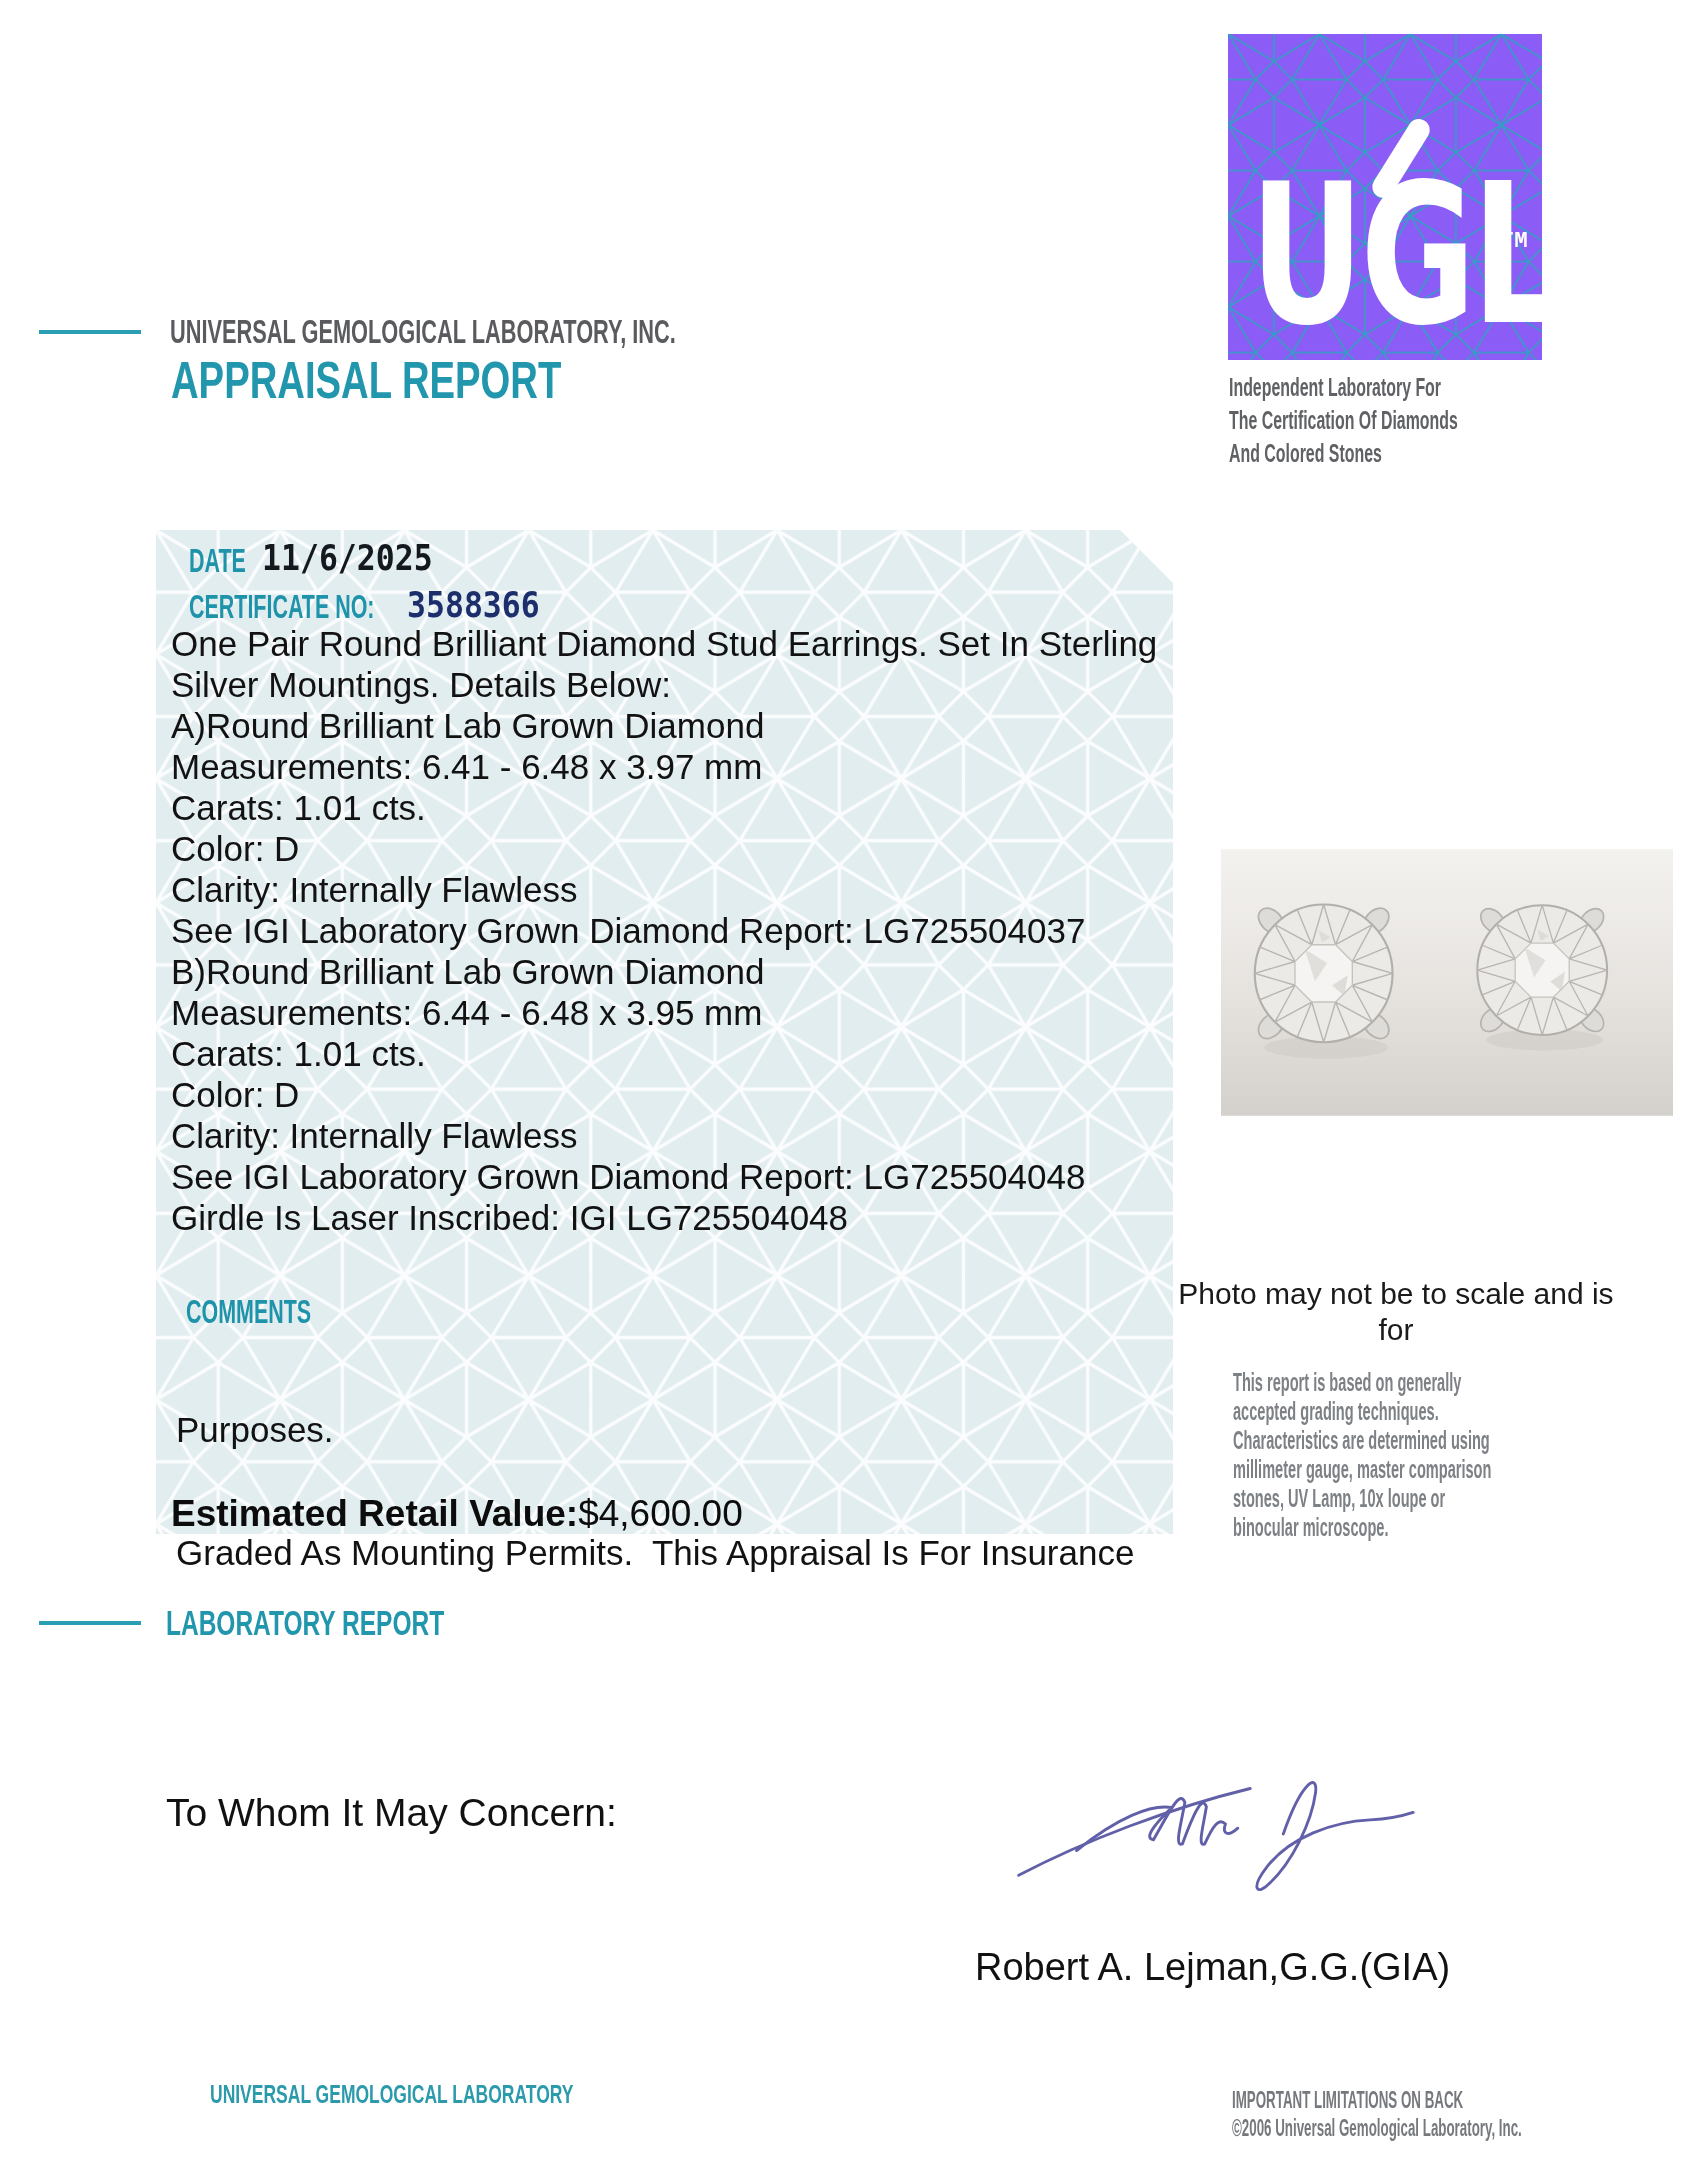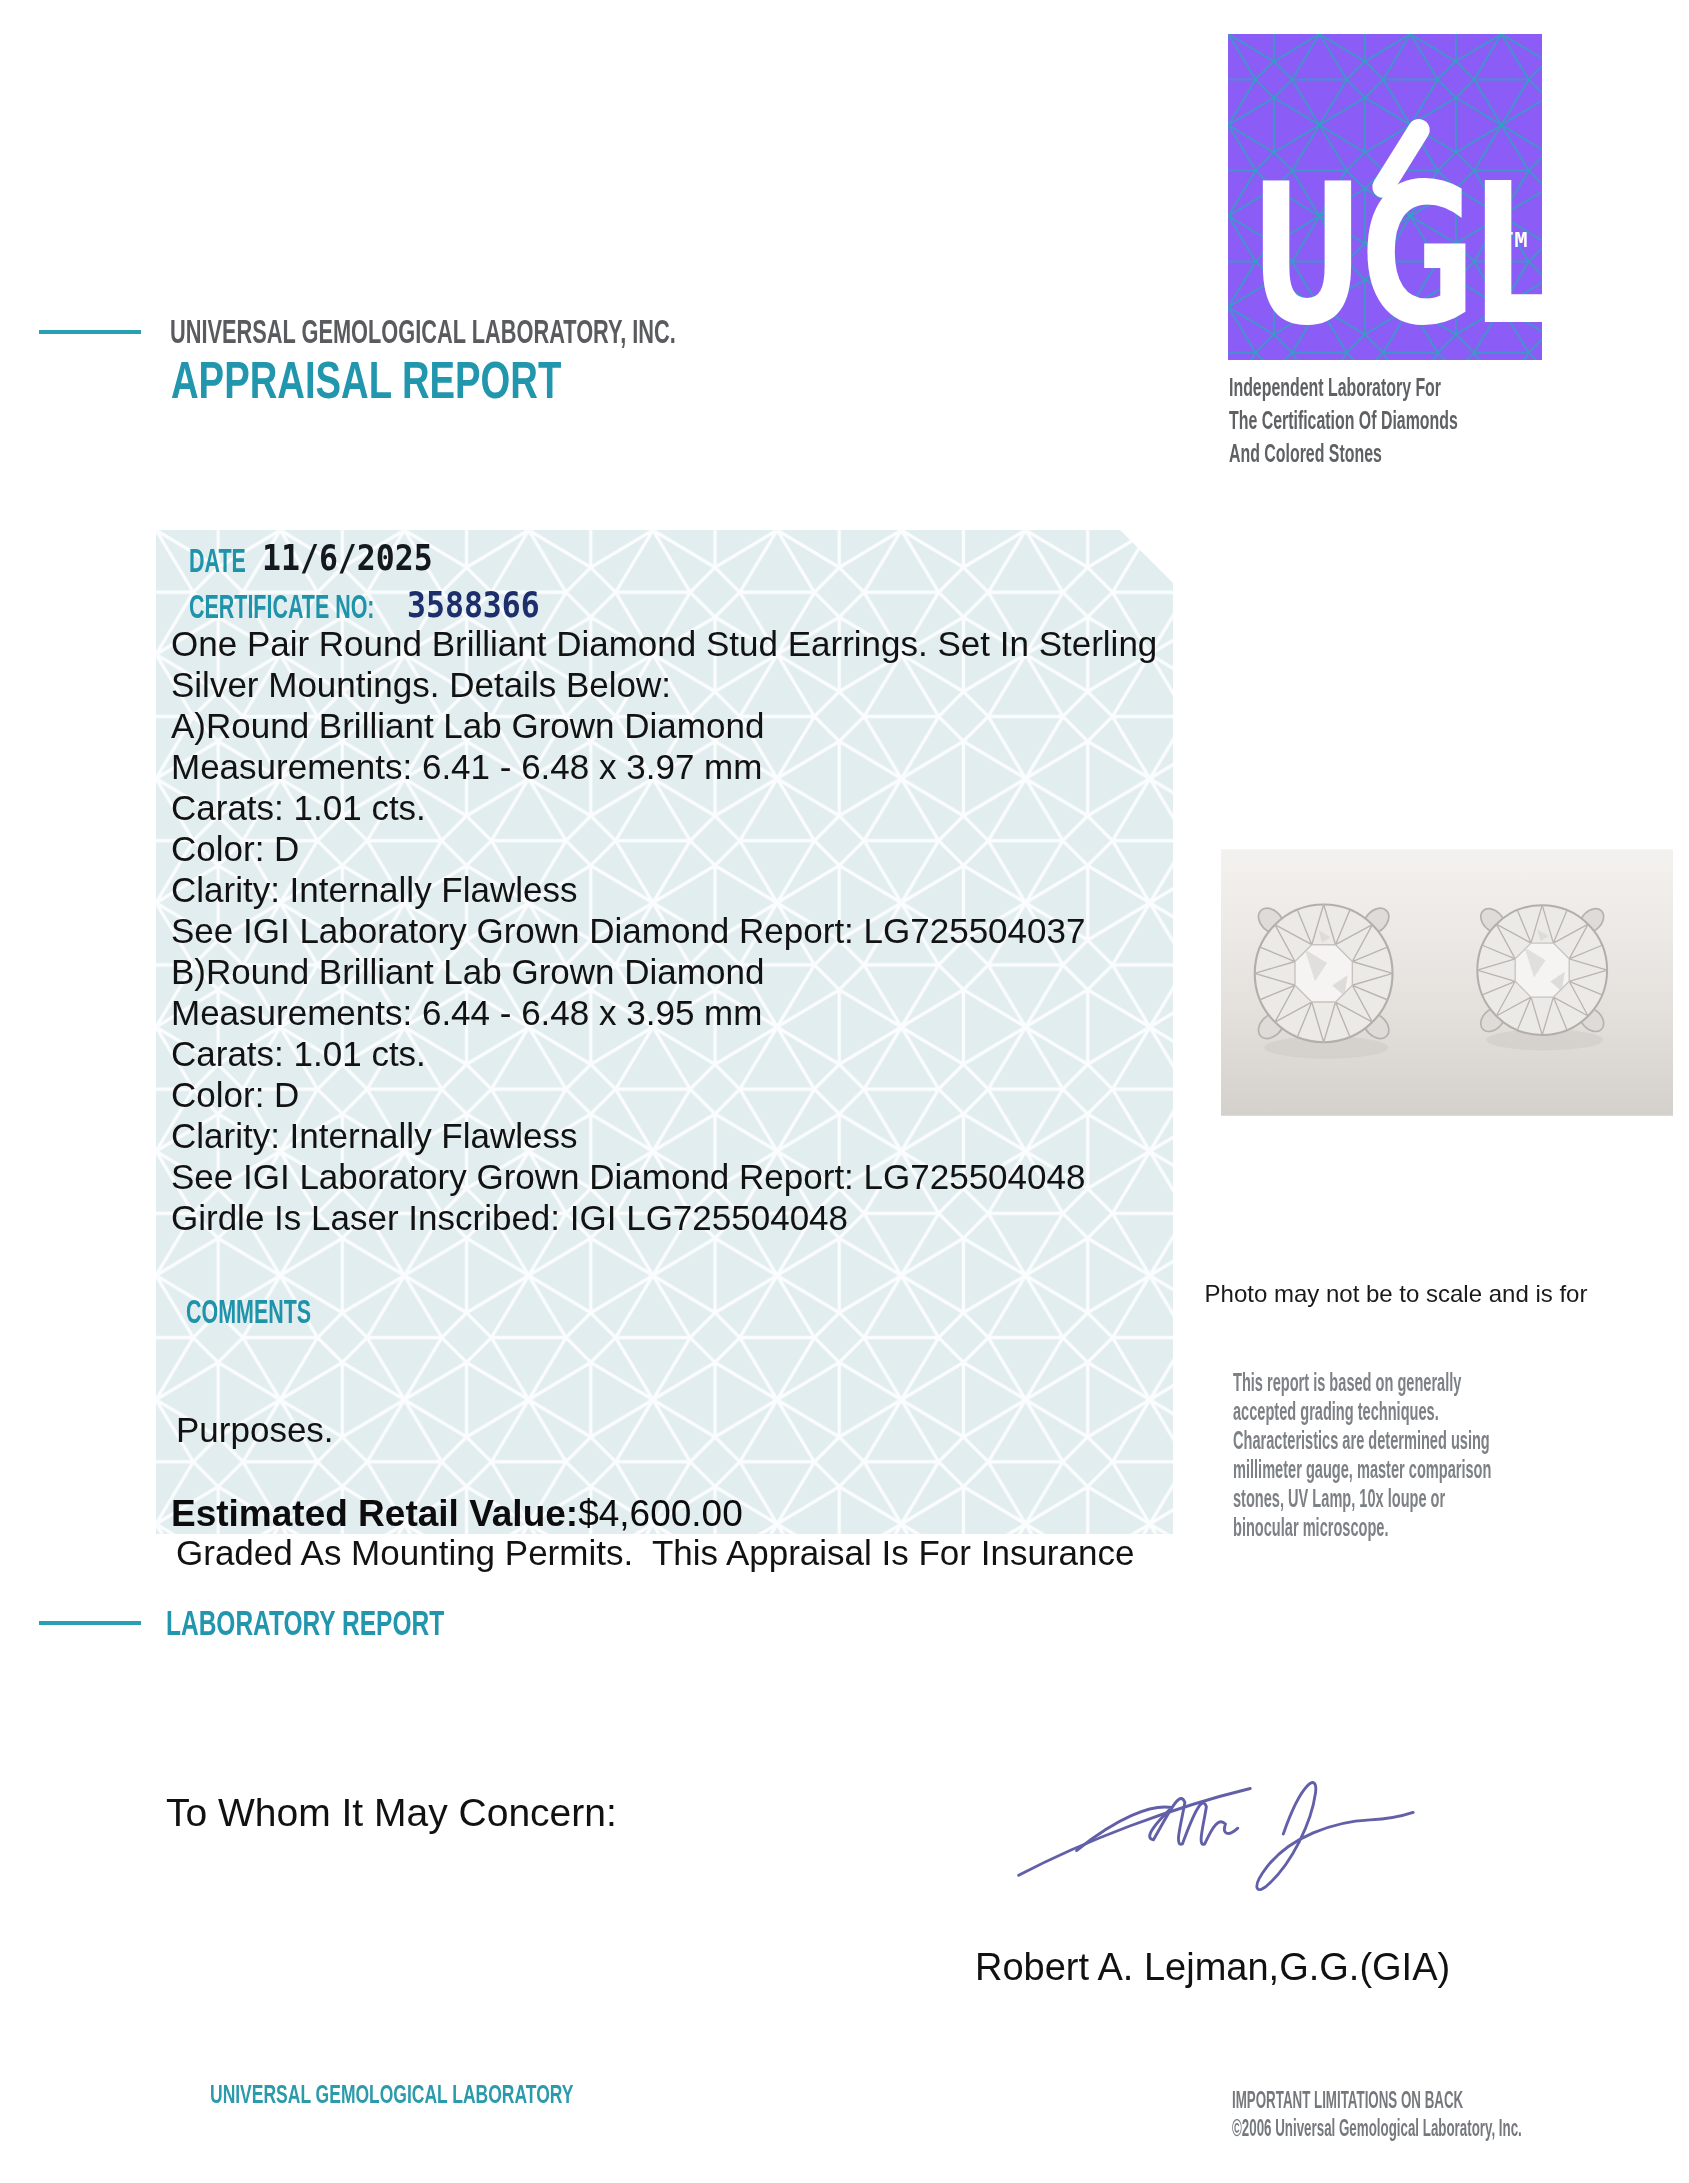--- a/index.html
+++ b/index.html
@@ -34,21 +34,21 @@
             font-size:35px;transform:scaleX(.9);}
   .date-val{color:#14181f;}
   .cert-val{color:#1c2e6b;}
   .desc{left:171px;top:623px;font-size:35px;line-height:41px;white-space:nowrap;color:#121212;}
   .comments-text{left:176px;top:1327px;font-size:35px;line-height:41px;white-space:pre;color:#121212;}
   .value-line{left:171px;top:1493px;font-size:37px;white-space:nowrap;color:#0c0c0c;}
   .value-line b{font-weight:bold;}
 
   
   .photo{position:absolute;left:1221px;top:849px;width:452px;height:267px;}
-  .photo-caption{left:1160px;top:1276px;width:472px;text-align:center;font-size:24px;
+  .photo-caption{left:1160px;top:1276px;width:472px;text-align:center;font-size:30px;
                  line-height:36px;color:#1a1a1a;}
   .methodology{left:1233px;top:1368px;font-size:26.5px;font-weight:bold;color:#7d8185;line-height:29px;}
   .methodology .cond{transform:scaleX(.55);}
 
   
   .lab-title{font-size:35px;font-weight:bold;color:#2196ad;transform:scaleX(.7);}
   .salutation{left:166px;top:1791px;font-size:39px;color:#111111;}
   .signer{left:975px;top:1946px;font-size:38px;color:#111111;}
 
   

